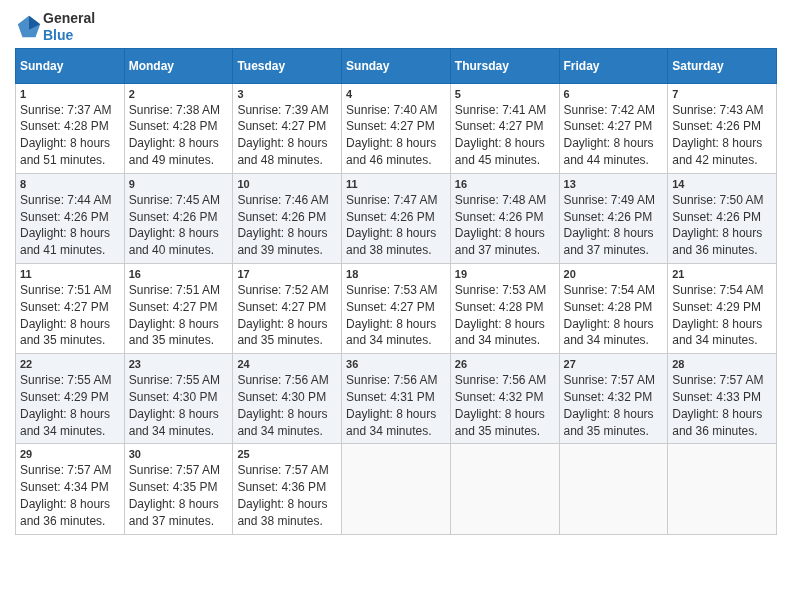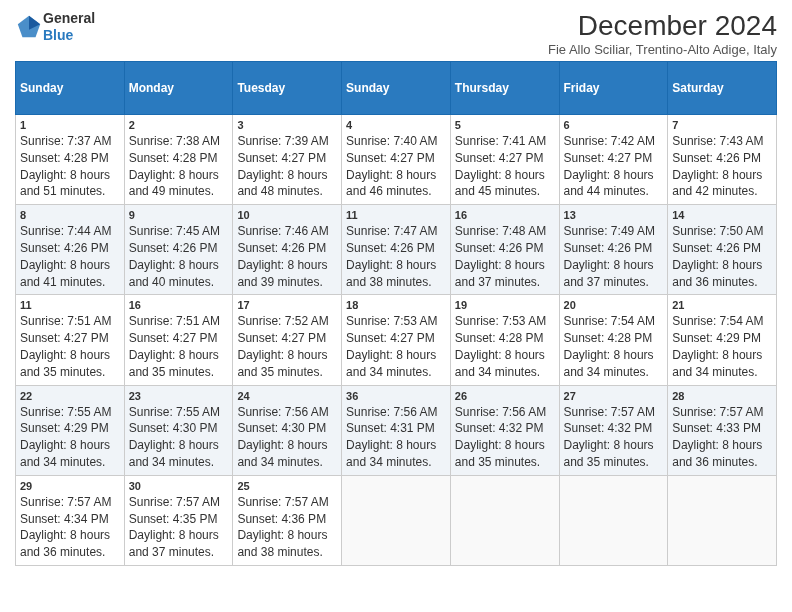--- a/index.html
+++ b/index.html
@@ -52,21 +52,21 @@
       width: 100%;
       border-collapse: collapse;
       font-size: 10px;
       margin-top: 4px;
     }
     .calendar thead tr {
       background: #2a7abf;
       color: #fff;
     }
     .calendar thead th {
-      padding: 19px 4px;
+      padding: 10px 4px;
       font-size: 12px;
       font-weight: bold;
       text-align: left;
       border: 1px solid #1a6aaf;
     }
     .calendar tbody tr {
       vertical-align: top;
     }
     .calendar tbody tr:nth-child(odd) {
       background: #fff;
@@ -104,24 +104,20 @@
   <div class="header">
     <div class="logo">
       <svg class="logo-icon" viewBox="0 0 30 30" xmlns="http://www.w3.org/2000/svg">
         <polygon points="15,3 27,12 22,26 8,26 3,12" fill="#2a7abf" opacity="0.85"></polygon>
         <polygon points="15,3 27,12 15,18" fill="#1a5a9f"></polygon>
       </svg>
       <div class="logo-text">
         <span class="logo-general">General</span><br>
         <span class="logo-blue">Blue</span>
       </div>
-    </div>
-    <div class="title-section">
-      <div class="main-title">December 2024</div>
-      <div class="subtitle">Fie Allo Sciliar, Trentino-Alto Adige, Italy</div>
     </div>
   </div>
 
   <table class="calendar">
     <thead>
       <tr>
         <th>Sunday</th>
         <th>Monday</th>
         <th>Tuesday</th>
         <th>Sunday</th>

